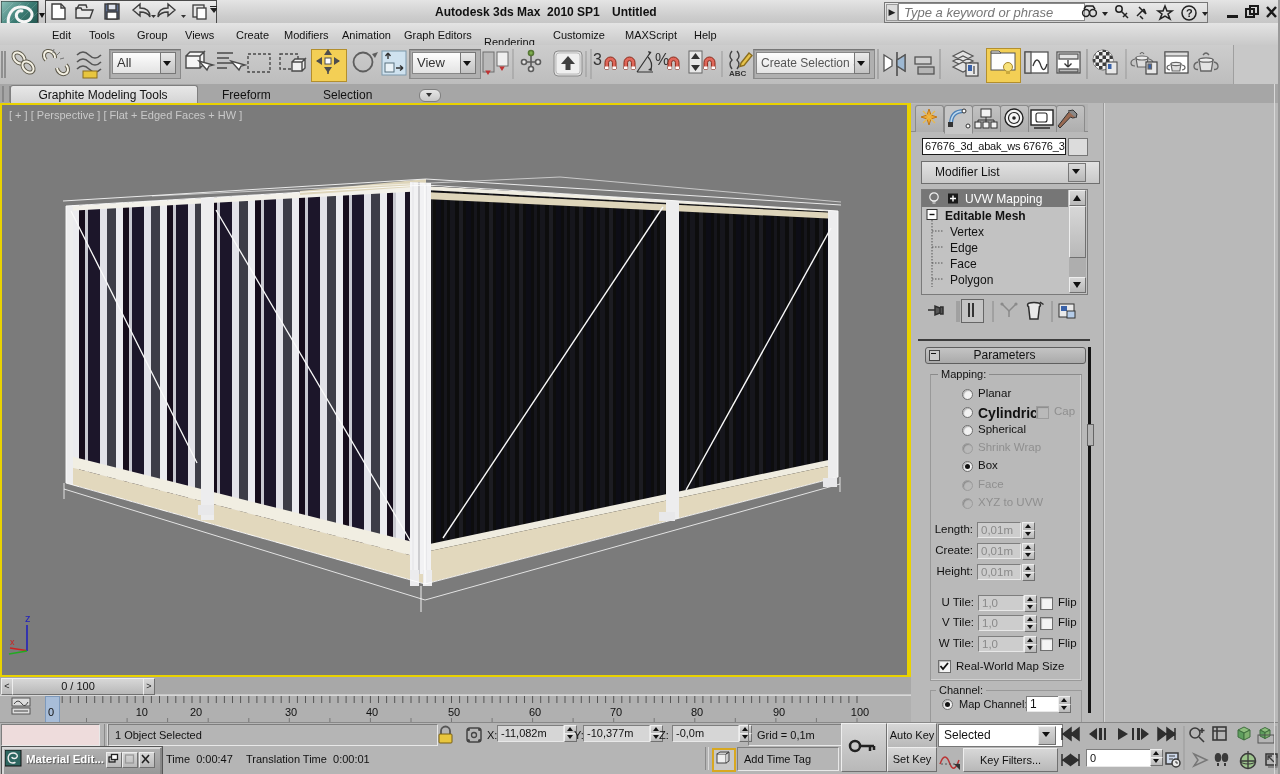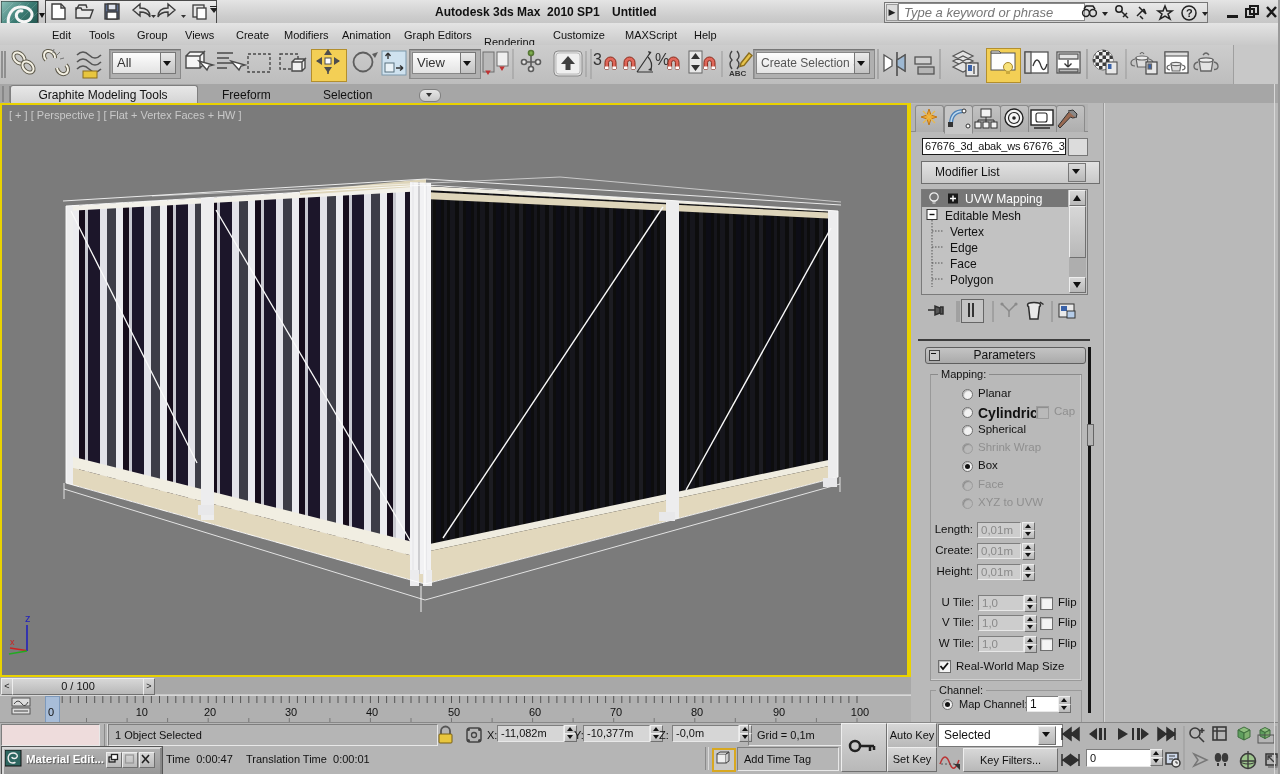--- a/index.html
+++ b/index.html
@@ -266,21 +266,21 @@
 <div class="ab" style="left:857px;top:61px;width:0;height:0;border-left:4px solid transparent;border-right:4px solid transparent;border-top:5px solid #111;"></div>
 <div class="ab" style="left:0;top:84px;width:1280px;height:20px;background:#a6a6a6;border-bottom:1px solid #8e8e8e;"></div>
 <div class="ab" style="left:2px;top:86px;width:5px;height:16px;border-left:2px solid #888;border-right:2px solid #888;"></div>
 <div class="ab" style="left:10px;top:85px;width:186px;height:19px;background:linear-gradient(#e8e8e8,#d2d2d2);border:1px solid #7f7f7f;border-bottom:none;border-radius:3px 3px 0 0;"></div>
 <div class="ab t12" style="left:10px;top:88px;width:186px;text-align:center;">Graphite Modeling Tools</div>
 <div class="ab t12" style="left:222px;top:88px;">Freeform</div>
 <div class="ab t12" style="left:323px;top:88px;">Selection</div>
 <div class="ab" style="left:419px;top:89px;width:20px;height:11px;background:linear-gradient(#e6e6e6,#c8c8c8);border:1px solid #808080;border-radius:6px;"></div>
 <div class="ab" style="left:426px;top:93px;width:0;height:0;border-left:3px solid transparent;border-right:3px solid transparent;border-top:4px solid #333;"></div>
 <div class="ab" style="left:0;top:103px;width:905px;height:570px;background:#7b7b7b;border-top:2px solid #e9d200;border-left:2px solid #e9d200;border-right:4px solid #e9d200;border-bottom:3px solid #e9d200;"></div>
-<div class="ab" style="left:9px;top:109px;font-size:11px;color:#c9c9c9;white-space:nowrap;">[ + ] [ Perspective ] [ Flat + Vertex Faces + HW ]</div>
+<div class="ab" style="left:9px;top:109px;font-size:11px;color:#c9c9c9;white-space:nowrap;">[ + ] [ Perspective ] [ Flat + Edged Faces + HW ]</div>
 <svg class="ab" style="left:2px;top:105px" width="905" height="569" viewBox="2 105 905 569">
 <defs>
 <filter id="sb" x="-5%" y="-5%" width="110%" height="110%">
           <feGaussianBlur stdDeviation="0.55"></feGaussianBlur>
         </filter>
 <pattern id="lwp" width="44" height="10" patternUnits="userSpaceOnUse">
  <rect width="44" height="10" fill="#e2e2e8"></rect>
  <rect x="0" width="12" height="10" fill="#1f1929"></rect>
  <rect x="19" width="9" height="10" fill="#3d3d46"></rect>
  <rect x="28" width="7" height="10" fill="#ebebef"></rect>
@@ -405,21 +405,21 @@
 <rect x="26" y="3.5" width="10" height="10" fill="#1a1a1a"></rect>
 <path d="M31 5.5 v6 M28 8.5 h6" stroke="#fff" stroke-width="1.4"></path>
 </svg>
 <div class="ab" style="left:965px;top:192px;font-size:12px;color:#fff;white-space:nowrap;">UVW Mapping</div>
 <svg class="ab" style="left:922px;top:207px" width="146" height="86" viewBox="0 0 146 86">
 <rect x="5" y="2.5" width="10" height="10" fill="#fff" stroke="#333"></rect>
 <path d="M7.5 7.5 h5" stroke="#111" stroke-width="1.4"></path>
 <path d="M10 13 V 80" stroke="#555" stroke-dasharray="1.5 1.5" fill="none"></path>
 <path d="M10 24 h12 M10 40 h12 M10 56 h12 M10 72 h12" stroke="#555" stroke-dasharray="1.5 1.5" fill="none"></path>
 </svg>
-<div class="ab t12" style="left:945px;top:209px;">Editable Mesh</div>
+<div class="ab t12" style="left:945px;top:209px;font-weight:bold;">Editable Mesh</div>
 <div class="ab t12" style="left:950px;top:225px;">Vertex</div>
 <div class="ab t12" style="left:950px;top:241px;">Edge</div>
 <div class="ab t12" style="left:950px;top:257px;">Face</div>
 <div class="ab t12" style="left:950px;top:273px;">Polygon</div>
 <div class="ab" style="left:1069px;top:190px;width:17px;height:103px;background:#aeaeae;"></div>
 <div class="ab btn raise" style="left:1069px;top:190px;width:15px;height:14px;"></div>
 <div class="ab" style="left:1073px;top:195px;width:0;height:0;border-left:4px solid transparent;border-right:4px solid transparent;border-bottom:6px solid #111;"></div>
 <div class="ab btn raise" style="left:1069px;top:277px;width:15px;height:14px;"></div>
 <div class="ab" style="left:1073px;top:282px;width:0;height:0;border-left:4px solid transparent;border-right:4px solid transparent;border-top:6px solid #111;"></div>
 <div class="ab btn raise" style="left:1069px;top:206px;width:15px;height:50px;"></div>
@@ -658,21 +658,21 @@
     </svg>
 <svg class="ab" style="left:10px;top:697px" width="24" height="20" viewBox="0 0 24 20">
 <rect x="2" y="1" width="18" height="8" fill="#ddd" stroke="#555"></rect>
 <path d="M4 7 q4 -6 8 0 q3 4 6 -2" fill="none" stroke="#444"></path>
 <rect x="2" y="11" width="18" height="6" fill="#ddd" stroke="#555"></rect>
 <path d="M4 14 h14" stroke="#444"></path>
 </svg>
 <div class="ab" style="left:45px;top:696px;width:13px;height:25px;background:#a8bdd8;border:1px solid #7d99bb;"></div>
 <div class="ab" style="left:48px;top:706px;font-size:11px;color:#111;">0</div>
 <div class="ab" style="left:128px;top:706px;width:40px;margin-left:-20px;text-align:right;font-size:11px;color:#111;">10</div>
-<div class="ab" style="left:210px;top:706px;width:40px;margin-left:-20px;text-align:center;font-size:11px;color:#111;">20</div>
+<div class="ab" style="left:210px;top:706px;width:40px;margin-left:-20px;font-size:11px;color:#111;">20</div>
 <div class="ab" style="left:291px;top:706px;width:40px;margin-left:-20px;text-align:center;font-size:11px;color:#111;">30</div>
 <div class="ab" style="left:372px;top:706px;width:40px;margin-left:-20px;text-align:center;font-size:11px;color:#111;">40</div>
 <div class="ab" style="left:454px;top:706px;width:40px;margin-left:-20px;text-align:center;font-size:11px;color:#111;">50</div>
 <div class="ab" style="left:535px;top:706px;width:40px;margin-left:-20px;text-align:center;font-size:11px;color:#111;">60</div>
 <div class="ab" style="left:616px;top:706px;width:40px;margin-left:-20px;text-align:center;font-size:11px;color:#111;">70</div>
 <div class="ab" style="left:697px;top:706px;width:40px;margin-left:-20px;text-align:center;font-size:11px;color:#111;">80</div>
 <div class="ab" style="left:779px;top:706px;width:40px;margin-left:-20px;text-align:center;font-size:11px;color:#111;">90</div>
 <div class="ab" style="left:860px;top:706px;width:40px;margin-left:-20px;text-align:center;font-size:11px;color:#111;">100</div>
 <div class="ab" style="left:0;top:722px;width:1280px;height:52px;background:#b5b5b5;border-top:1px solid #888;"></div>
 <div class="ab sunk" style="left:1px;top:724px;width:97px;height:20px;background:#eedcdc;"></div>

